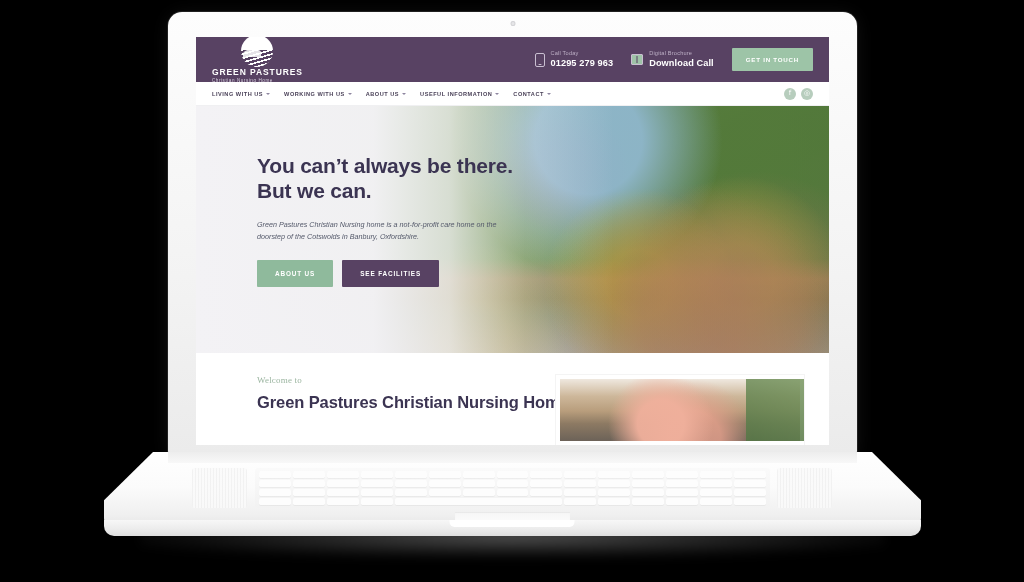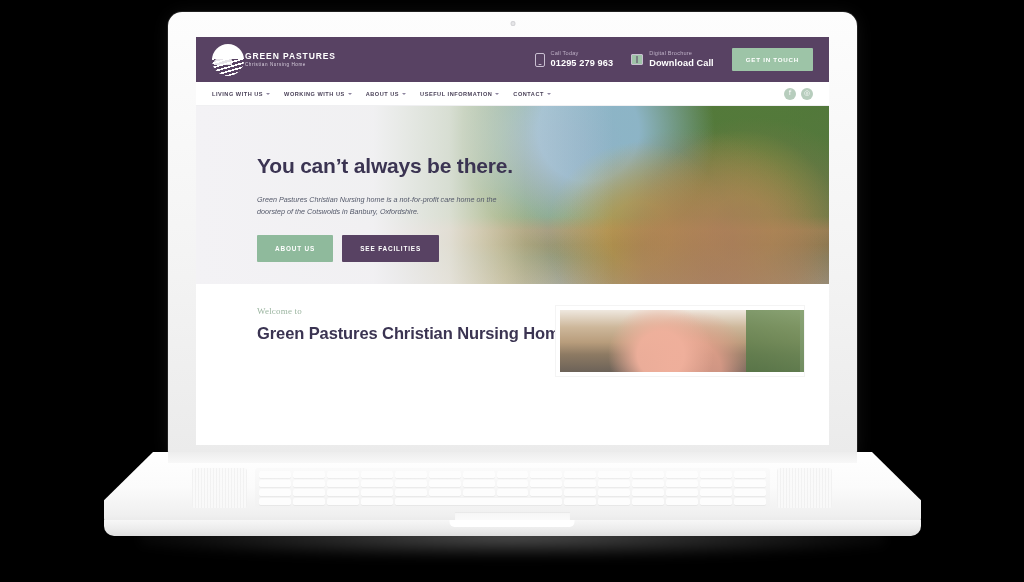--- a/index.html
+++ b/index.html
@@ -78,21 +78,21 @@
     width: 125px; height: 7px; background: #ffffff; border-radius: 0 0 5px 5px;
   }
 
   
   .site { width: 633px; height: 408px; background: #fff; position: relative; }
 
   .topbar {
     height: 45px; background: #584263;
     display: flex; align-items: center; padding: 0 16px; position: relative;
   }
-  .brand { display: flex; align-items: center; gap: 1px; }
+  .brand { display: flex; align-items: center; gap: 1px; flex-direction: column; }
   .brand-mark {
     width: 32px; height: 32px; border-radius: 50%;
     background: linear-gradient(180deg,#ffffff 0%,#ffffff 46%, #584263 46%, #584263 100%);
     position: relative; overflow: hidden; flex: none;
   }
   .brand-mark::before {
     content:""; position:absolute; left:0; bottom:0; width:100%; height:54%;
     background:
       repeating-linear-gradient(-16deg, #ffffff 0 1.6px, transparent 1.6px 4px);
   }
@@ -139,21 +139,21 @@
   }
   .caret{width:0;height:0;border-left:2.4px solid transparent;border-right:2.4px solid transparent;border-top:2.6px solid #8e86a0;}
   .social{margin-left:auto;display:flex;gap:5px;}
   .soc{
     width:12px;height:12px;border-radius:50%;background:#b7cdbd;
     display:flex;align-items:center;justify-content:center;color:#fff;font-size:7px;
     font-family:"DejaVu Sans",sans-serif;cursor:pointer;line-height:1;
   }
 
   
-  .hero{position:relative;height:178px;overflow:hidden;background:#22c55e;}
+  .hero{position:relative;height:247px;overflow:hidden;background:#22c55e;}
   .hero-photo{
     position:absolute;right:0;top:0;width:100%;height:100%;
     background:
       radial-gradient(circle at 78% 88%, rgba(170,120,95,.55) 0 9%, transparent 26%),
       radial-gradient(circle at 88% 84%, rgba(168,118,92,.5) 0 8%, transparent 24%),
       radial-gradient(circle at 70% 72%, rgba(214,178,52,.55) 0 7%, transparent 20%),
       radial-gradient(circle at 86% 70%, rgba(222,190,60,.45) 0 6%, transparent 18%),
       radial-gradient(circle at 44% 93%, rgba(205,170,60,.35) 0 8%, transparent 22%),
       linear-gradient(180deg, rgba(160,130,105,0) 62%, rgba(176,126,98,.55) 70%, rgba(150,112,90,.5) 78%, rgba(140,130,120,.55) 85%, rgba(166,160,152,.7) 100%),
       radial-gradient(circle at 62% 14%, rgba(150,190,222,.85) 0 12%, transparent 30%),
@@ -275,20 +275,21 @@
             <span class="soc">◎</span>
           </div>
         </div>
 
         <div class="hero">
           <div class="hero-photo"></div>
           <div class="hero-fade"></div>
           <div class="hero-inner">
             <h1 class="hero-h1">
               <span style="display:block">You can’t always be there.</span>
+              <span style="display:block">But we can.</span>
             </h1>
             <p class="hero-p">Green Pastures Christian Nursing home is a not-for-profit care home on the doorstep of the Cotswolds in Banbury, Oxfordshire.</p>
             <div class="hero-btns">
               <button class="btn btn-green">ABOUT US</button>
               <button class="btn btn-purple">SEE FACILITIES</button>
             </div>
           </div>
         </div>
 
         <div class="welcome">

